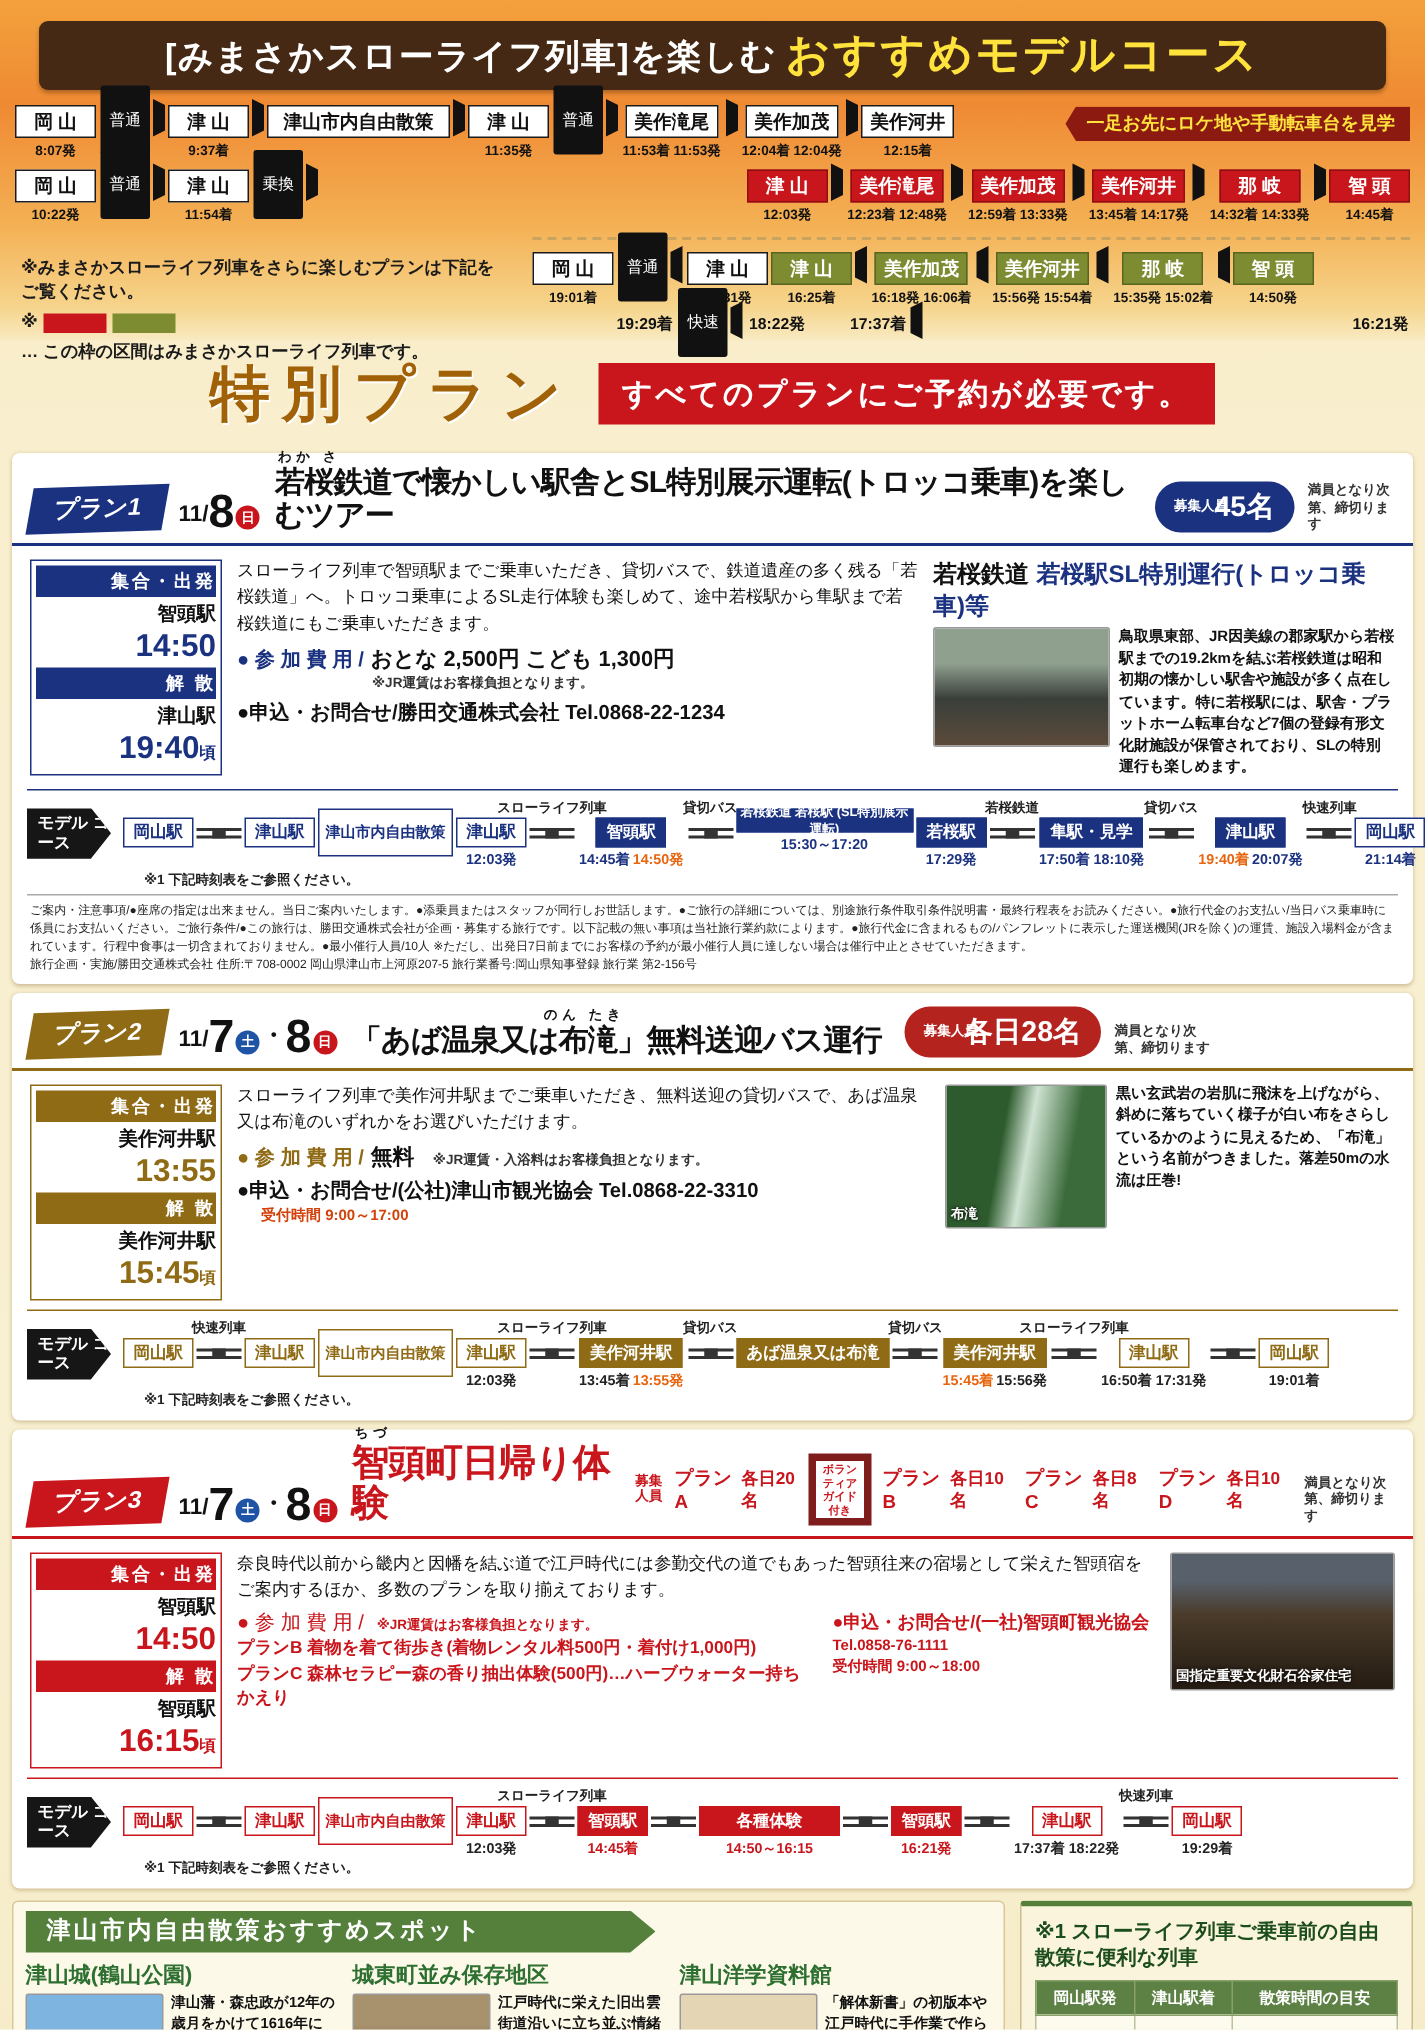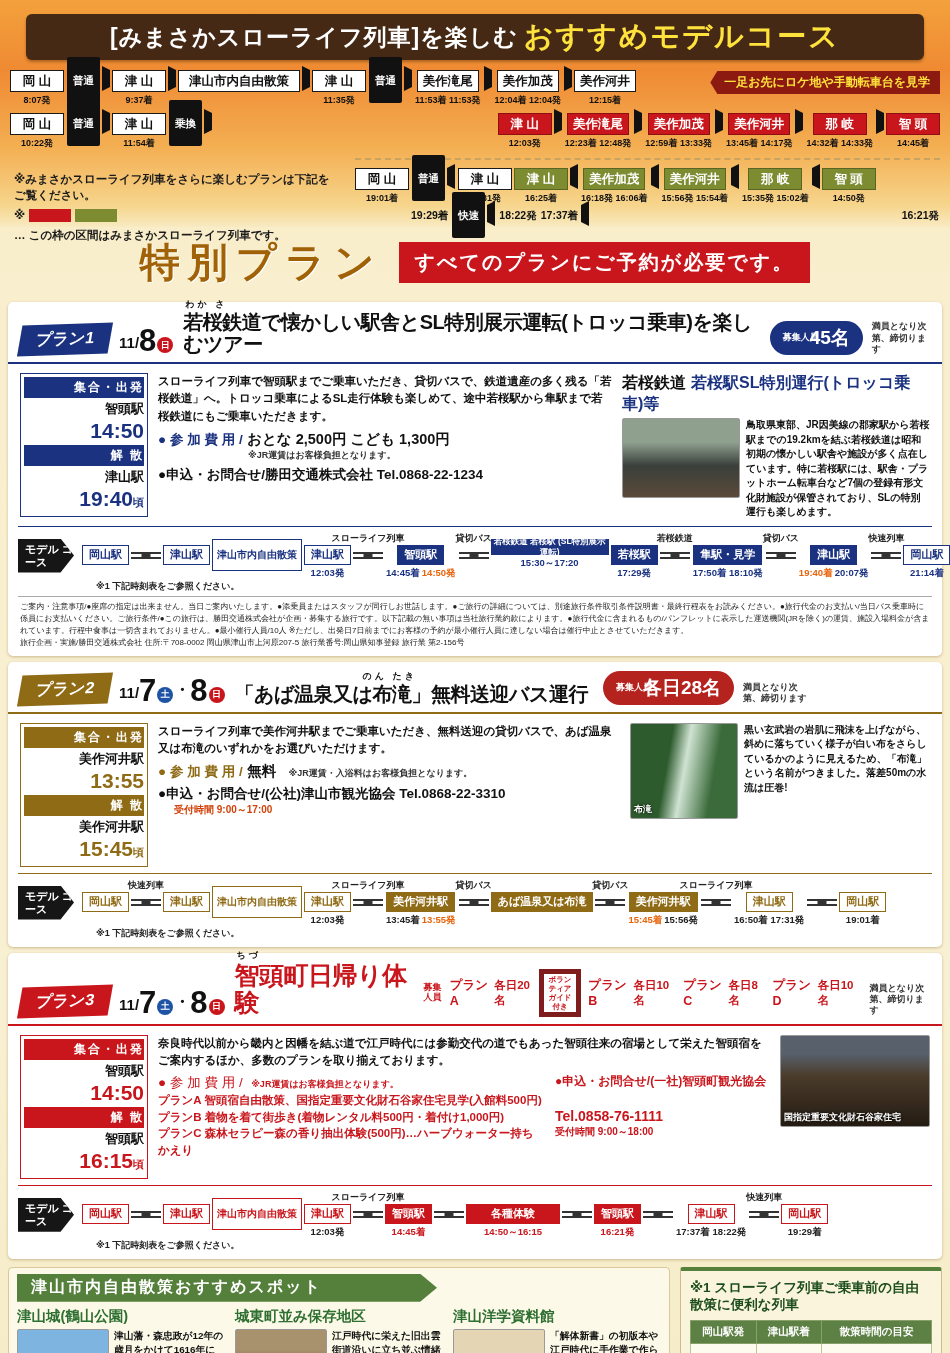--- a/index.html
+++ b/index.html
@@ -19,28 +19,28 @@
   .itm{display:flex;flex-direction:column;align-items:center;position:relative}
   .stbox{display:flex;align-items:center;justify-content:center;font-weight:bold;white-space:nowrap}
   .times{white-space:nowrap;font-weight:bold;font-size:9px;margin-top:2px;color:#111}
   .times span{margin:0 1px}
   .cntop{position:absolute;top:-13px;left:50%;transform:translateX(-50%);font-size:9px;font-weight:bold;white-space:nowrap;color:#222}
   .sched .stbox{height:22px;font-size:12.5px;border:1.6px solid #1a1a1a;background:#fff;color:#111;padding:0 5px;min-width:54px}
   .sched .str .stbox{background:#c9161c;border-color:#8e0e12;color:#fff}
   .sched .stg .stbox{background:#7d8b31;border-color:#5a6522;color:#fff}
   .sched .stwide .stbox{padding:0 10px}
   .tonly .times{font-size:10.5px}
-  .tgap{}
+  .tgap{margin-left:26px}
   .ca .line::before{content:"";width:15px;height:2.5px;background:#111}
   .ca .line::after{content:"";border-top:4.5px solid transparent;border-bottom:4.5px solid transparent;border-left:8px solid #111}
   .cd .line::before{content:"";width:26px;height:5px;background:repeating-linear-gradient(90deg,#111 0 5px,#f7f7f7 5px 10px)}
   .cd .line::after{content:"";border-top:4.5px solid transparent;border-bottom:4.5px solid transparent;border-left:8px solid #111}
   .cdl .line::before{content:"";order:2;width:26px;height:5px;background:repeating-linear-gradient(90deg,#111 0 5px,#f7f7f7 5px 10px)}
   .cdl .line::after{content:"";order:1;border-top:4.5px solid transparent;border-bottom:4.5px solid transparent;border-right:8px solid #111;border-left:none}
-  .cnlabel{background:#111;color:#fff;font-size:10.5px;font-weight:bold;padding:17px 6px;border-radius:2px;margin:0 1px}
+  .cnlabel{background:#111;color:#fff;font-size:10.5px;font-weight:normal;padding:17px 6px;border-radius:2px;margin:0 1px}
   .cb .line::before{content:"";width:6px;height:2.5px;background:#111}
   .cb .line::after{content:"";border-top:4.5px solid transparent;border-bottom:4.5px solid transparent;border-left:8px solid #111;margin-left:1px}
   .cbl .line::before{content:"";order:3;width:10px;height:2.5px;background:#111}
   .cbl .line::after{content:"";order:1;border-top:4.5px solid transparent;border-bottom:4.5px solid transparent;border-right:8px solid #111;border-left:none;margin-right:1px}
   .cbl .cnlabel{order:2}
   .clong{flex:1}
   .clong .line{width:100%}
   .clong .line::before{flex:1}
   .cgrow{flex:1}
   .cgrow .line{width:100%}
@@ -81,37 +81,37 @@
   .p3cap{display:flex;align-items:center;gap:2px}
   .p3cap .n{font-size:12.5px}.p3cap .v{font-size:11.5px}
   .p3cap .b{font-size:7.5px;border:5px solid #7f1d1d;padding:1px 2px;width:46px;line-height:1.2;text-align:center}
   .pbody{display:flex;padding:9px 12px 4px;gap:10px}
   .pinfo{width:128px;border:1.5px solid var(--c);background:#fff;padding:3px;text-align:right;flex-shrink:0;align-self:flex-start}
   .pinfo .lab{background:var(--c);color:#fff;font-weight:bold;font-size:12px;padding:2px 0;letter-spacing:2px}
   .pinfo .stn{font-weight:bold;font-size:13px;color:#111;padding:2px 0}
   .pinfo .tm{font-weight:bold;font-size:21px;color:var(--c);line-height:1.05;padding-bottom:3px}
   .pinfo .tm small{font-size:11px}
   .pmain{flex:1;min-width:0}
-  .pdesc{font-size:11.5px;line-height:1.5;color:#111;font-weight:bold}
+  .pdesc{font-size:11.5px;line-height:1.5;color:#111;font-weight:normal}
   .feeline{margin-top:5px;font-weight:bold}
   .feelab{color:var(--c);font-size:13.5px}
   .feeval{color:#111;font-size:14.5px}
   .feenote{font-size:9px;color:#333;font-weight:bold;margin-left:90px}
   .contact{font-weight:bold;font-size:13.5px;color:#111;margin-top:4px}
   .hours{font-size:10px;color:#d2420a;font-weight:bold;margin-left:16px}
   .pside{flex-shrink:0}
   .photo{position:relative;border-radius:2px;border:1px solid #999}
   .photocap{position:absolute;left:3px;bottom:2px;color:#fff;font-size:9px;font-weight:bold;text-shadow:0 0 3px #000}
   .sidehead{font-weight:bold;font-size:16px;color:#111}
   .sidehead small{font-size:16px;color:#1b3281;margin-left:5px}
   .sidetxt{font-size:10px;line-height:1.45;color:#111;font-weight:bold}
   .p3fees{display:flex;gap:10px}
   .p3feelist{flex:1;color:#c9161c;font-weight:bold;font-size:11.5px;line-height:1.45}
   .p3contact{width:215px;color:#c9161c;font-weight:bold;flex-shrink:0}
-  .p3contact .c1{font-size:12px}.p3contact .c2{font-size:14px;margin:18px 0 1px}.p3contact .c3{font-size:10px}
+  .p3contact .c1{font-size:12px}.p3contact .c2{font-size:10px;margin:2px 0 1px}.p3contact .c3{font-size:10px}
   .fee-red{color:#c9161c}
   
   .course{display:flex;align-items:flex-start;margin:2px 10px 2px;border-top:1.5px solid var(--c);padding:18px 0 14px;position:relative}
   .cbad{width:56px;height:34px;background:#161616;color:#fff;font-size:11px;font-weight:bold;display:flex;align-items:center;
     justify-content:flex-start;padding-left:7px;line-height:1.15;clip-path:polygon(0 0,76% 0,100% 50%,76% 100%,0 100%);flex-shrink:0;margin-top:-6px}
   .citems{display:flex;flex:1;margin-left:8px;gap:2px;align-items:flex-start}
   .cnote{position:absolute;left:78px;bottom:1px;font-size:9px;font-weight:bold;color:#222}
   .course .stbox{height:20px;font-size:11px;border:1.7px solid var(--c);background:#fff;color:var(--c);padding:0 6px}
   .course .stf .stbox{background:var(--c);color:#fff}
   .course .stbig .stbox{height:32px;font-size:10px;margin-top:-6px;padding:0 4px}
@@ -795,21 +795,20 @@
       <div class="tm"><span>16:15</span><small>頃</small></div>
     </div>
     <div class="pmain">
       <div class="pdesc">奈良時代以前から畿内と因幡を結ぶ道で江戸時代には参勤交代の道でもあった智頭往来の宿場として栄えた智頭宿をご案内するほか、多数のプランを取り揃えております。</div>
       <div class="p3fees" style="margin-top:4px">
         <div style="flex:1">
           <span class="feelab fee-red">● 参 加 費 用 /</span>
           <span class="feenote" style="margin-left:4px;color:#c9161c">※JR運賃はお客様負担となります。</span>
           <div class="p3feelist">
 
-          <div>プランA 智頭宿自由散策、国指定重要文化財石谷家住宅見学(入館料500円)</div>
               <div>プランB 着物を着て街歩き(着物レンタル料500円・着付け1,000円)</div>
               <div>プランC 森林セラピー森の香り抽出体験(500円)…ハーブウォーター持ちかえり</div>
             </div>
         </div>
         <div class="p3contact">
           <div class="c1">●申込・お問合せ/(一社)智頭町観光協会</div>
           <div class="c2">Tel.0858-76-1111</div>
           <div class="c3">受付時間 9:00～18:00</div>
         </div>
       </div>

